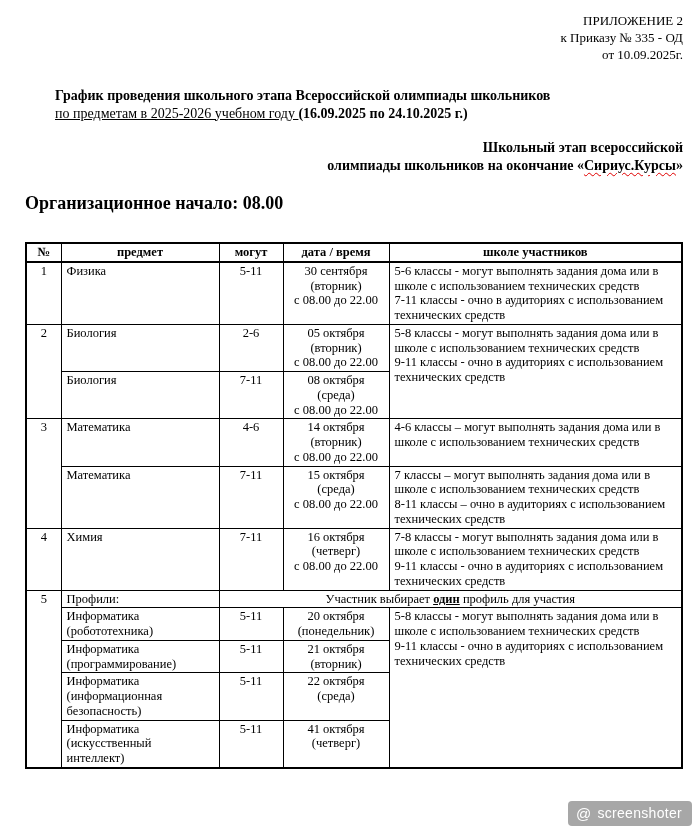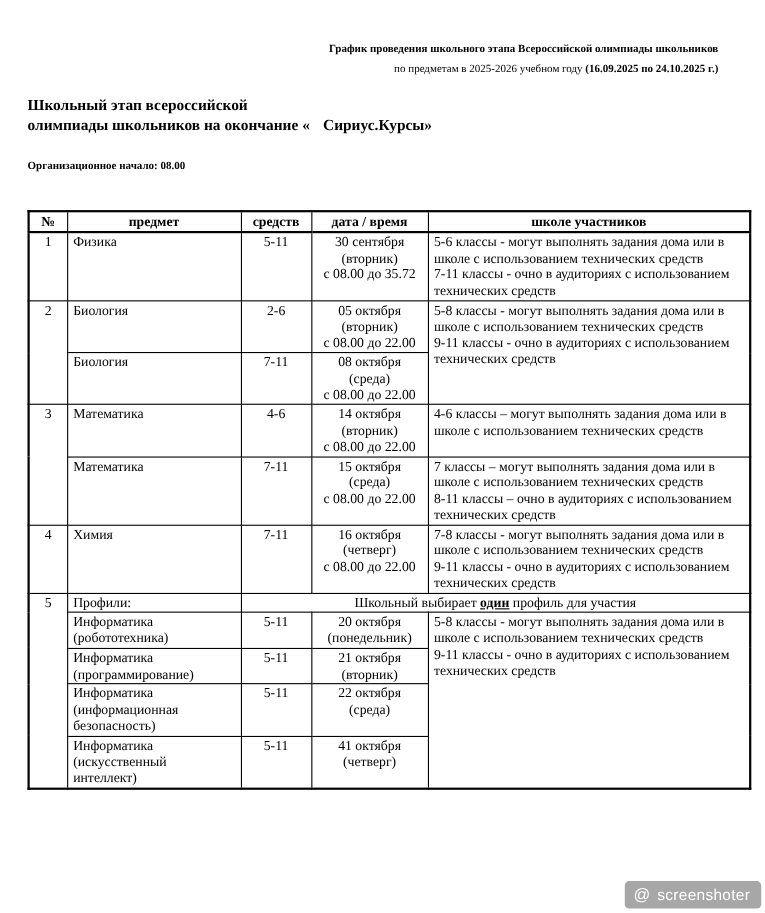--- a/index.html
+++ b/index.html
@@ -2,45 +2,50 @@
 <html><head>
 <meta charset="utf-8">
 <style>
   html,body{margin:0;padding:0;}
   body{
     width:695px;height:830px;background:#ffffff;color:#000;
     font-family:"Liberation Serif", serif;position:relative;overflow:hidden;
   }
   .page{padding:12px 12px 0 25px;}
   .hdr-right{text-align:right;font-size:13px;line-height:17px;}
-  .doc-title{margin-top:24px;text-align:right;font-size:10px;font-weight:bold;line-height:17.5px;padding:0 30px;}
-  .doc-title .normal{font-weight:normal;}
-  .subtitle{margin-top:17px;font-size:14px;font-weight:bold;line-height:18px;}
-  .spellcheck{text-decoration-color:#e00000;text-decoration-style:wavy;text-decoration-thickness:1px;text-underline-offset:2px;margin-left:12px;}
-  .org-block{margin-top:19px;font-size:10px;font-weight:bold;line-height:18px;}
+  .doc-title{margin-top:24px;text-align:left;font-size:14px;font-weight:bold;line-height:17.5px;padding:0 30px;}
+  .doc-title .normal{font-weight:normal;text-decoration:underline;}
+  .subtitle{margin-top:17px;font-size:14px;font-weight:bold;line-height:18px;text-align:right;}
+  .spellcheck{text-decoration:underline;text-decoration-color:#e00000;text-decoration-style:wavy;text-decoration-thickness:1px;text-underline-offset:2px;}
+  .org-block{margin-top:19px;font-size:18px;font-weight:bold;line-height:18px;}
   table.sched{border-collapse:collapse;margin-top:30px;width:656px;table-layout:fixed;border:2px solid #000;}
   table.sched th, table.sched td{
     border:1px solid #000;vertical-align:top;font-size:12.5px;line-height:1.18;
     padding:1px 5px;white-space:pre-line;word-wrap:break-word;
   }
   table.sched th{font-weight:bold;text-align:center;border-bottom:2px solid #000;padding:1px 2px;}
   td.center{text-align:center;}
   td.small{font-size:11px;line-height:1.2;margin-left:38px;}
   .watermark{
     position:absolute;right:3px;bottom:4px;background:#a7a7a7;color:#fff;
     border-radius:4px;padding:4px 10px 5px 8px;display:flex;align-items:center;gap:6px;
     font-family:"Liberation Sans", sans-serif;font-size:14px;letter-spacing:0.3px;
   }
   .watermark .at{font-size:15px;line-height:1;}
 </style>
 </head>
 <body>
 
 <div class="page">
 
+  <div class="hdr-right">
+    <div>ПРИЛОЖЕНИЕ 2</div>
+    <div>к Приказу № 335 - ОД</div>
+    <div>от 10.09.2025г.</div>
+  </div>
 
   <div class="doc-title">
     <div>График проведения школьного этапа Всероссийской олимпиады школьников</div>
     <div><span class="normal">по предметам в 2025-2026 учебном году </span><span>(16.09.2025 по 24.10.2025 г.)</span></div>
   </div>
 
   <div class="subtitle">
     <div>Школьный этап всероссийской</div>
     <div><span>олимпиады школьников на окончание «</span><span class="spellcheck">Сириус.Курсы</span><span>»</span></div>
   </div>
@@ -54,33 +59,33 @@
         <col style="width: 35px;">
         <col style="width: 158px;">
         <col style="width: 64px;">
         <col style="width: 106px;">
         <col style="width: 293px;">
       </colgroup>
     <thead>
         <tr id="sched-head">
           <th>№</th>
           <th>предмет</th>
-          <th>средств</th>
+          <th>могут</th>
           <th>дата / время</th>
           <th>школе участников</th>
         </tr>
       </thead>
     <tbody id="sched-body">
         <tr>
           <td class="center">1</td>
           <td>Физика</td>
           <td class="center">5-11</td>
           <td class="center">30 сентября
 (вторник)
-с 08.00 до 35.72</td>
+с 08.00 до 22.00</td>
           <td class="small">5-6 классы - могут выполнять задания дома или в школе с использованием технических средств
 7-11 классы - очно в аудиториях с использованием технических средств</td>
         </tr>
         <tr>
           <td class="center" rowspan="2">2</td>
           <td>Биология</td>
           <td class="center">2-6</td>
           <td class="center">05 октября
 (вторник)
 с 08.00 до 22.00</td>
@@ -118,21 +123,21 @@
           <td class="center">7-11</td>
           <td class="center">16 октября
 (четверг)
 с 08.00 до 22.00</td>
           <td class="small">7-8 классы - могут выполнять задания дома или в школе с использованием технических средств
 9-11 классы - очно в аудиториях с использованием технических средств</td>
         </tr>
         <tr>
           <td class="center" rowspan="5">5</td>
           <td>Профили:</td>
-          <td class="center" colspan="3"><span>Школьный выбирает </span><span style="font-weight: bold; text-decoration: underline;">один</span><span> профиль для участия</span></td>
+          <td class="center" colspan="3"><span>Участник выбирает </span><span style="font-weight: bold; text-decoration: underline;">один</span><span> профиль для участия</span></td>
         </tr>
         <tr>
           <td>Информатика
 (робототехника)</td>
           <td class="center">5-11</td>
           <td class="center">20 октября
 (понедельник)</td>
           <td rowspan="4">5-8 классы - могут выполнять задания дома или в школе с использованием технических средств
 9-11 классы - очно в аудиториях с использованием технических средств</td>
         </tr>

